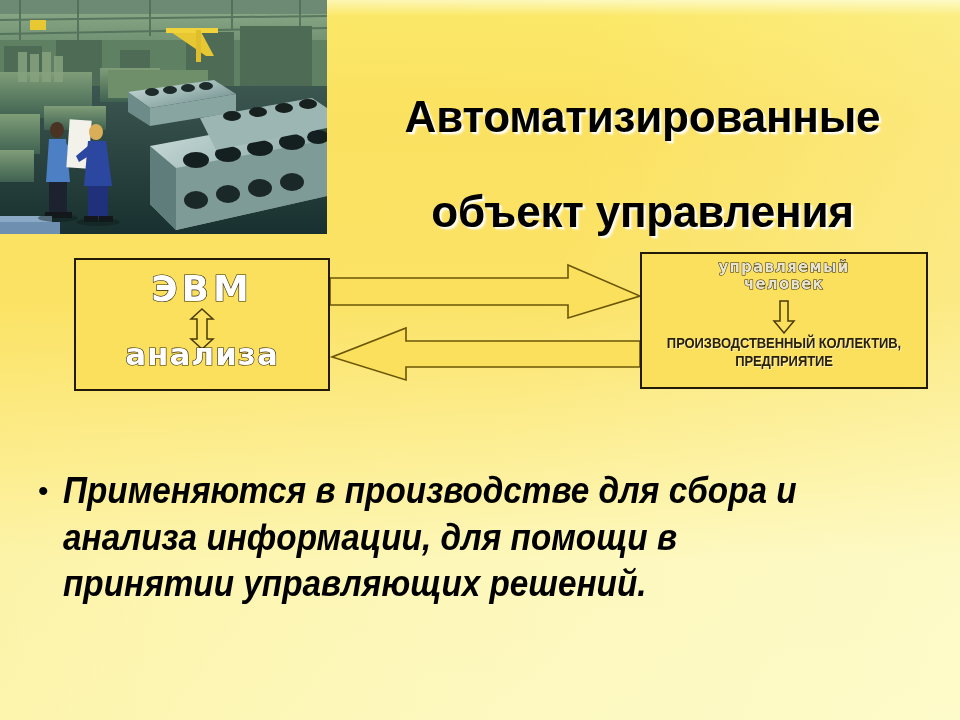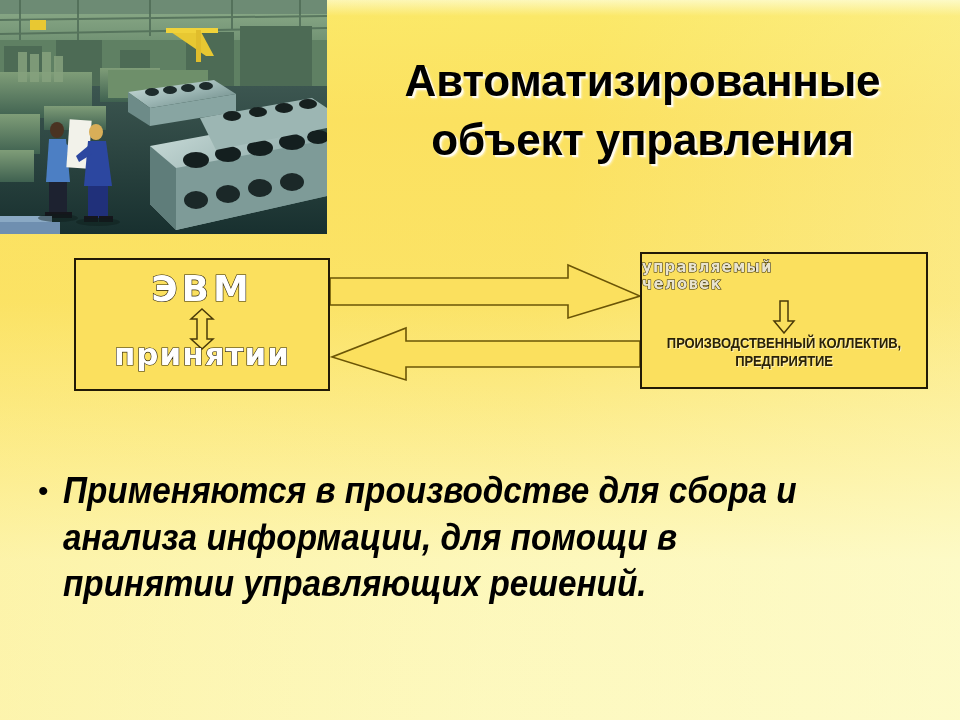--- a/index.html
+++ b/index.html
@@ -54,21 +54,21 @@
     width: 625px;
     text-align: center;
     font-size: 44px;
     font-weight: bold;
     line-height: 1.34;
     color: #000000;
     letter-spacing: -0.2px;
     text-shadow: 2px 2px 0 rgba(255,255,255,0.75), 3px 3px 2px rgba(255,255,255,0.45);
     z-index: 6;
   }
-  .title .ln { display: block; white-space: nowrap; }
+  .title .ln { display: block; white-space: nowrap; margin-top: 36px; }
 
   
   .diagram {
     position: absolute;
     left: 0; top: 0;
     width: 960px; height: 720px;
     z-index: 5;
     pointer-events: none;
   }
   .diagram svg { display: block; }
@@ -94,21 +94,21 @@
     font-weight: bold;
     font-family: "DejaVu Sans", sans-serif;
     white-space: nowrap;
   }
   #evm-text   { top: 8px;  font-size: 36px; letter-spacing: 4px; }
   #chelovek-text { top: 76px; font-size: 31px; letter-spacing: 1px; }
 
   .wordart-sm {
     position: absolute;
     width: 100%;
-    text-align: left;
+    text-align: center;
     color: #e9e4cf;
     -webkit-text-stroke: 1px #2b2209;
     paint-order: stroke fill;
     font-weight: bold;
     font-family: "DejaVu Sans", sans-serif;
     white-space: nowrap;
     line-height: 1.12;
   }
   #obj-text { top: 5px; font-size: 15px; letter-spacing: 1.2px; }
 
@@ -318,21 +318,21 @@
     </svg>
   </div>
 
   <div class="dbox" id="box-left">
     <div class="wordart" id="evm-text">ЭВМ</div>
     <div class="inner-arrow" id="arrow-updown">
       <svg width="28" height="42" xmlns="http://www.w3.org/2000/svg">
         <path d="M14 1 L25 11 L19 11 L19 31 L25 31 L14 41 L3 31 L9 31 L9 11 L3 11 Z" fill="none" stroke="#4a3a08" stroke-width="1.5" stroke-linejoin="miter"></path>
       </svg>
     </div>
-    <div class="wordart" id="chelovek-text">принятии</div>
+    <div class="wordart" id="chelovek-text">анализа</div>
   </div>
 
   <div class="dbox" id="box-right">
     <div class="wordart-sm" id="obj-text">
       <div>управляемый</div>
       <div>человек</div>
     </div>
     <div class="inner-arrow" id="arrow-down">
       <svg width="26" height="34" xmlns="http://www.w3.org/2000/svg">
         <path d="M9 1 L17 1 L17 21 L23 21 L13 33 L3 21 L9 21 Z" fill="none" stroke="#4a3a08" stroke-width="1.5" stroke-linejoin="miter"></path>

